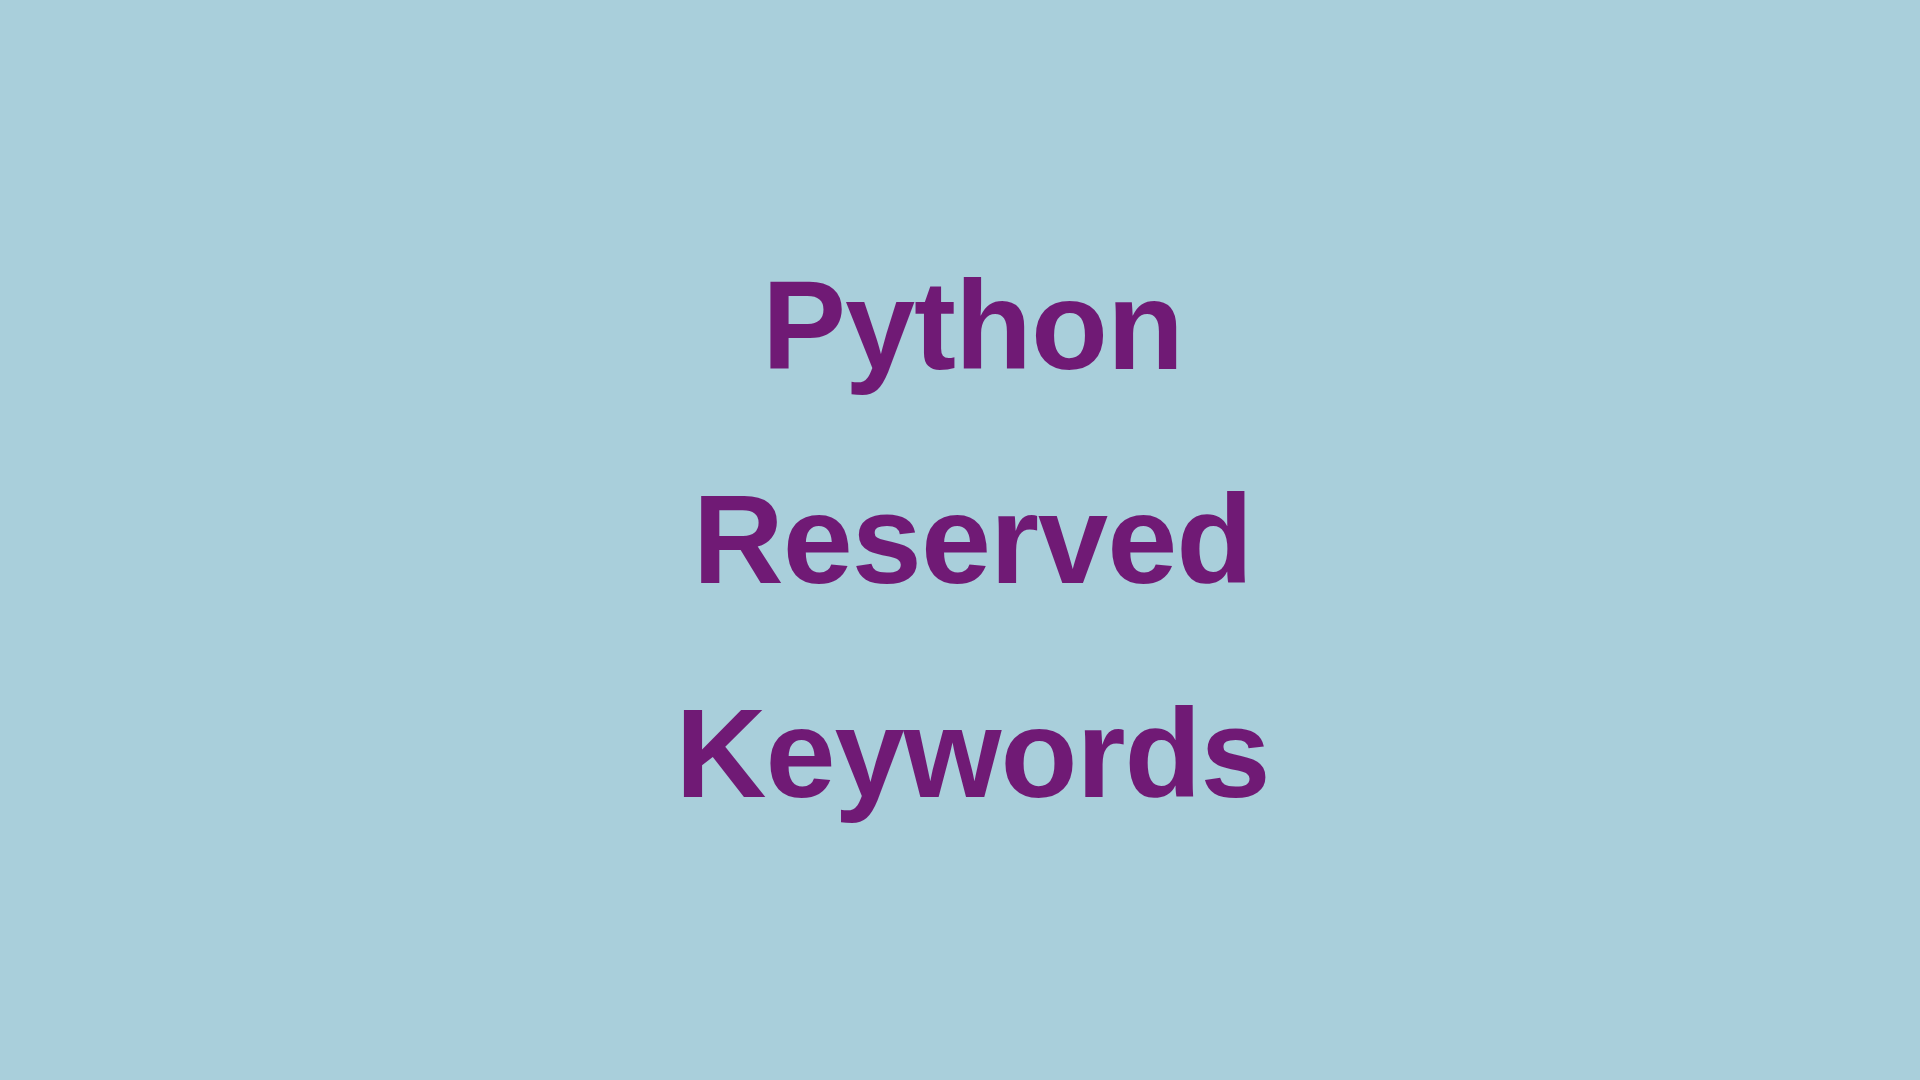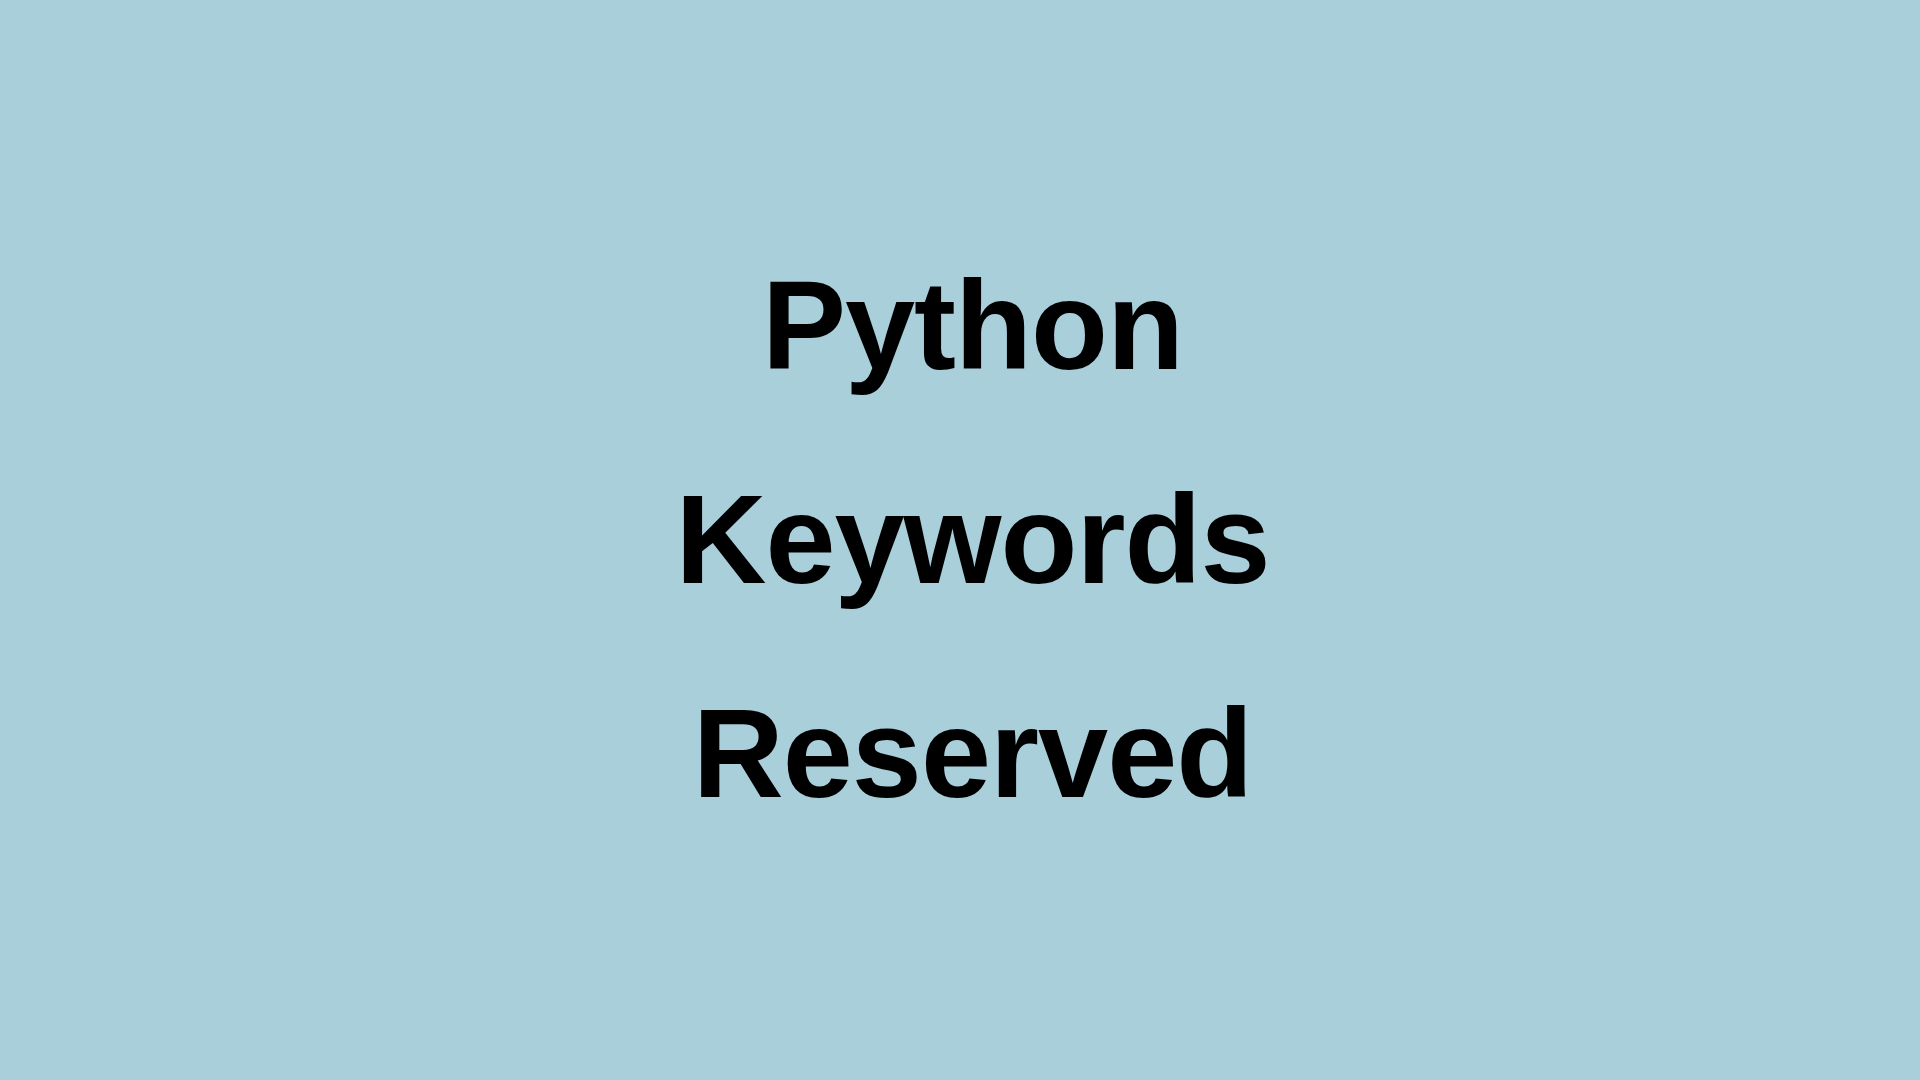--- a/index.html
+++ b/index.html
@@ -11,30 +11,30 @@
       width: 1920px;
       height: 1080px;
       background-color: #a9cfdb;
       display: flex;
       align-items: center;
       justify-content: center;
       font-family: 'Segoe UI', 'Helvetica Neue', Arial, sans-serif;
     }
     .title-container {
       text-align: center;
-      color: #000000;
+      color: #701a75;
       margin-left: 25px;
     }
     .title-line {
       font-size: 126px;
       font-weight: 700;
       line-height: 1.7;
       letter-spacing: -1px;
     }
   </style>
 </head>
 <body>
 
 <div class="title-container">
   <div class="title-line">Python</div>
+  <div class="title-line">Reserved</div>
   <div class="title-line">Keywords</div>
-  <div class="title-line">Reserved</div>
 </div>
 
 </body></html>

